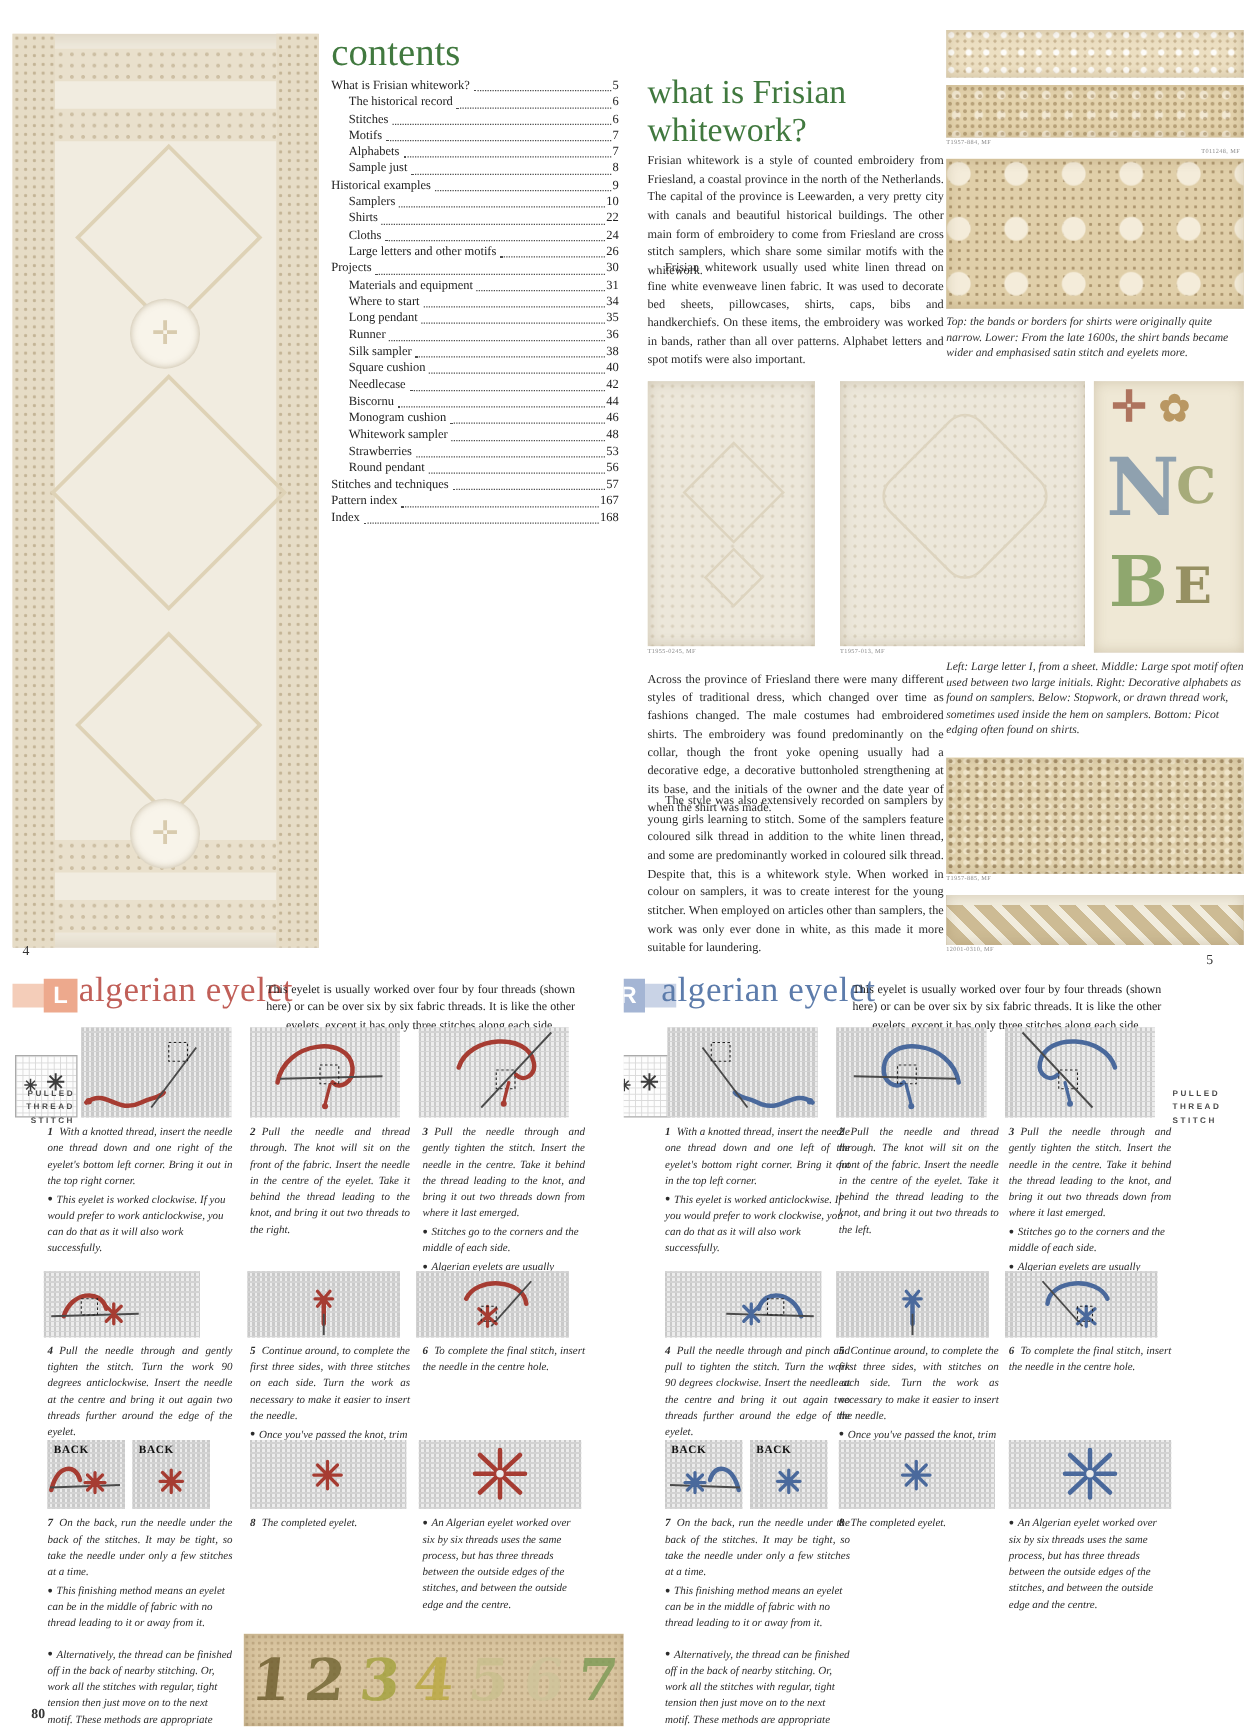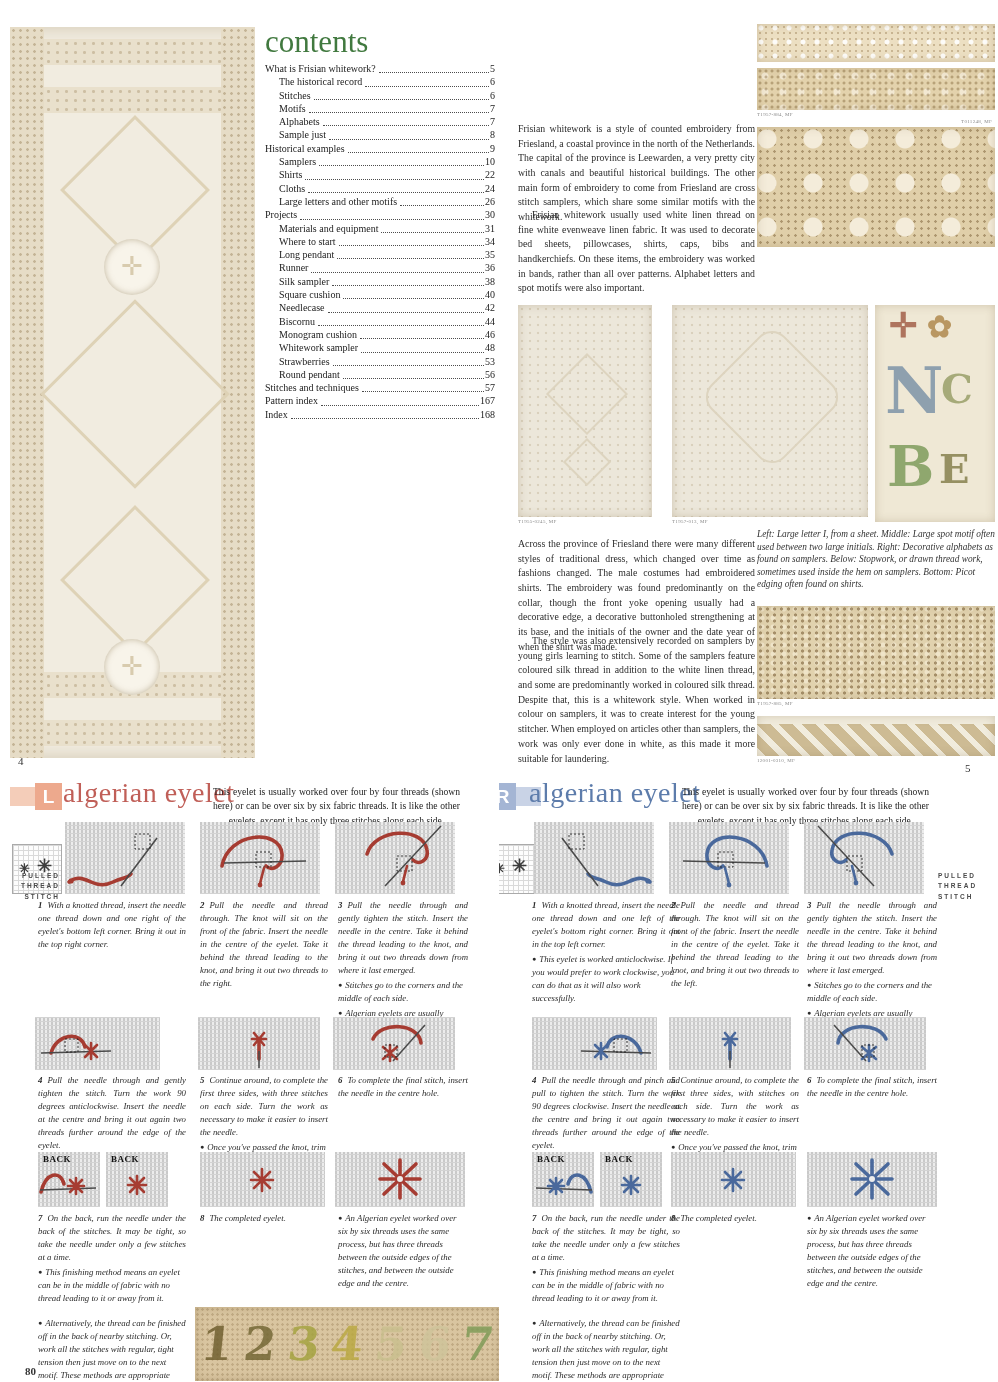--- a/index.html
+++ b/index.html
@@ -261,28 +261,33 @@
       <div class="toc-row">
         <span>Index</span>
         <span class="toc-leader"></span>
         <span>168</span>
       </div>
     </div>
   <div class="abs pagenum" style="left:18px;top:733px;">4</div>
 </div>
 
 <div class="pg" id="page5">
+  <div class="abs h2-green" style="left:19px;top:36px;width:240px;">
+    <div>what is Frisian</div>
+    <div>whitework?</div>
+  </div>
   <div class="abs bodytext" style="left:19px;top:100px;width:237px;">Frisian whitework is a style of counted embroidery from Friesland, a coastal province in the north of the Netherlands. The capital of the province is Leewarden, a very pretty city with canals and beautiful historical buildings. The other main form of embroidery to come from Friesland are cross stitch samplers, which share some similar motifs with the whitework.</div>
   <div class="abs bodytext" style="left:19px;top:186px;width:237px;"><span class="ind"></span><span>Frisian whitework usually used white linen thread on fine white evenweave linen fabric. It was used to decorate bed sheets, pillowcases, shirts, caps, bibs and handkerchiefs. On these items, the embroidery was worked in bands, rather than all over patterns. Alphabet letters and spot motifs were also important.</span></div>
 
   <div class="photo laceA" style="left:258px;top:2px;width:238px;height:38px;"></div>
   <div class="photo laceB" style="left:258px;top:46px;width:238px;height:42px;"></div>
   <div class="abs code" style="left:258px;top:90px;">T1957-884, MF</div>
   <div class="abs code" style="right:6px;top:97px;">T011248, MF</div>
   <div class="photo laceC" style="left:258px;top:105px;width:238px;height:120px;"></div>
+  <div class="abs capt" style="left:258px;top:230px;width:238px;">Top: the bands or borders for shirts were originally quite narrow. Lower: From the late 1600s, the shirt bands became wider and emphasised satin stitch and eyelets more.</div>
 
   <div class="photo white-ph" style="left:19px;top:283px;width:134px;height:212px;">
     <div class="motif" style="left:40px;top:60px;width:54px;height:54px;"></div>
     <div class="motif" style="left:52px;top:140px;width:30px;height:30px;"></div>
   </div>
   <div class="photo white-ph" style="left:173px;top:283px;width:196px;height:212px;">
     <div class="motif" style="left:48px;top:40px;width:100px;height:100px;border-radius:18px;"></div>
   </div>
   <div class="photo alpha-ph" style="left:376px;top:283px;width:120px;height:217px;">
     <span style="left:14px;top:0px;font-size:34px;color:#a3604a;">✛</span>
@@ -346,20 +351,21 @@
         <path class="thread" d="M32 32 C 40 6, 88 4, 92 28 C 94 38, 84 44, 78 38"></path>
         <line class="needle" x1="106" y1="4" x2="50" y2="64"></line>
         <rect class="dotsq" x="62" y="34" width="15" height="15"></rect>
         <path class="thread2" d="M72 44 C 70 52, 69 55, 68 60"></path>
         <circle class="knot" cx="68" cy="61" r="2.4"></circle>
       </svg>
   </div>
 
   <div class="abs" style="left:38px;top:122px;width:148px;">
     <div class="steptxt"><span class="num">1</span><span>With a knotted thread, insert the needle one thread down and one right of the eyelet's bottom left corner. Bring it out in the top right corner.</span></div>
+    <div class="note"><span class="nb">●</span><span>This eyelet is worked clockwise. If you would prefer to work anticlockwise, you can do that as it will also work successfully.</span></div>
   </div>
   <div class="abs" style="left:200px;top:122px;width:128px;">
     <div class="steptxt"><span class="num">2</span><span>Pull the needle and thread through. The knot will sit on the front of the fabric. Insert the needle in the centre of the eyelet. Take it behind the thread leading to the knot, and bring it out two threads to the right.</span></div>
   </div>
   <div class="abs" style="left:338px;top:122px;width:130px;">
     <div class="steptxt"><span class="num">3</span><span>Pull the needle through and gently tighten the stitch. Insert the needle in the centre. Take it behind the thread leading to the knot, and bring it out two threads down from where it last emerged.</span></div>
     <div class="note"><span class="nb">●</span><span>Stitches go to the corners and the middle of each side.</span></div>
     <div class="note"><span class="nb">●</span><span>Algerian eyelets are usually worked with only gentle tension.</span></div>
   </div>
 

